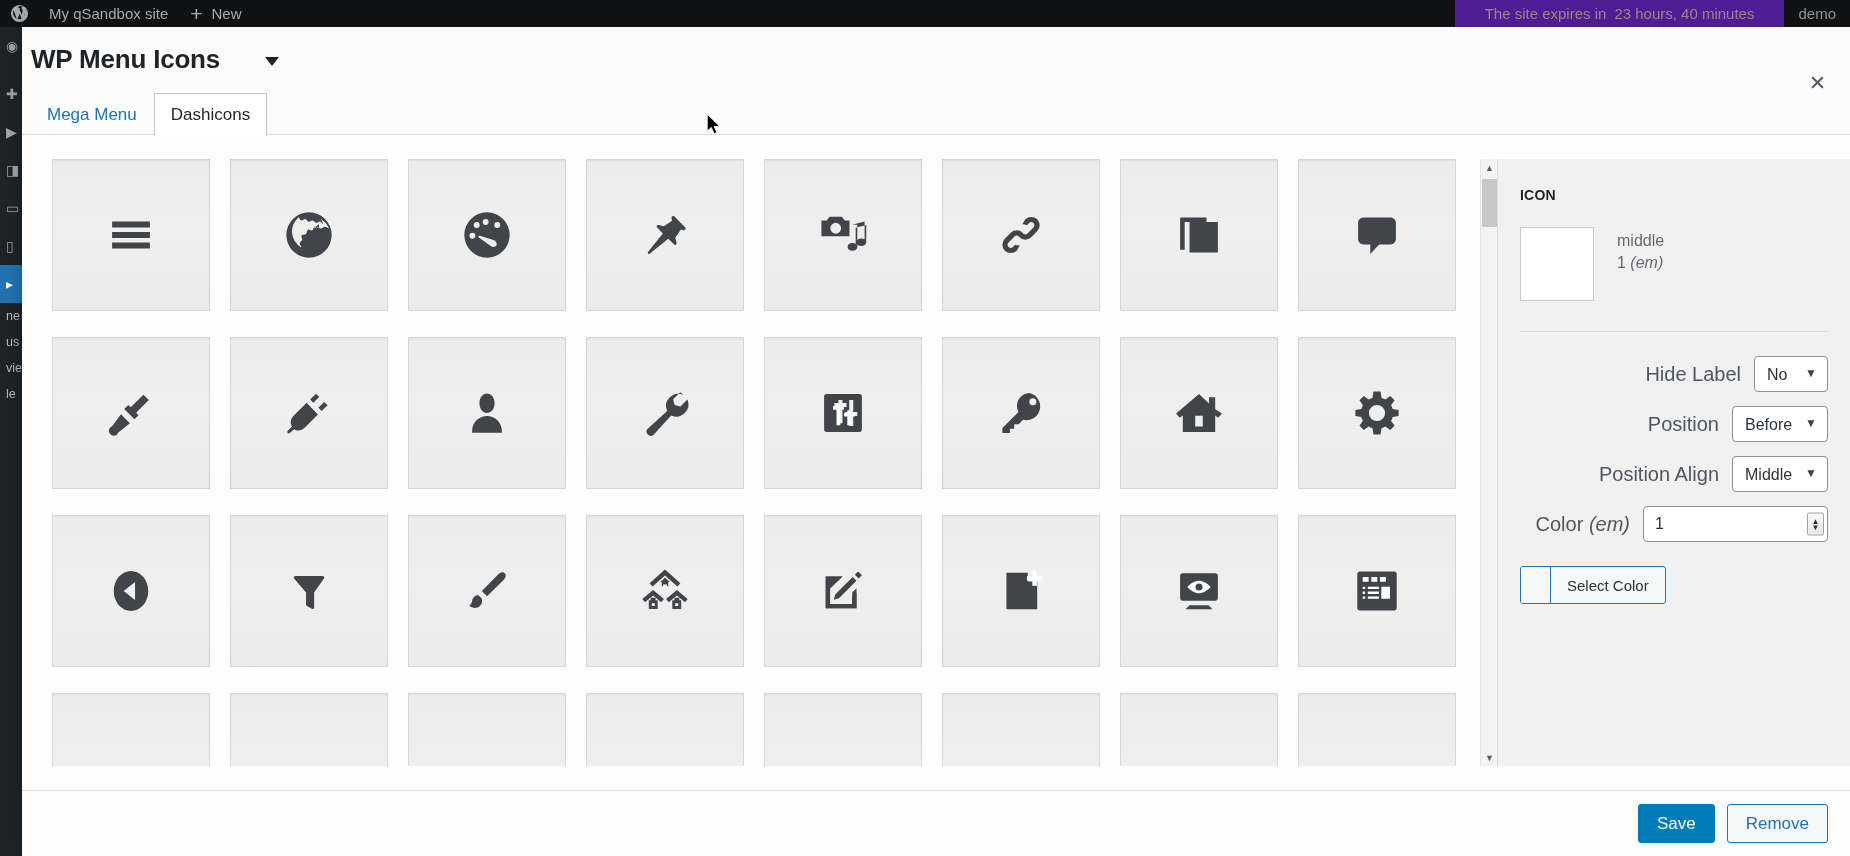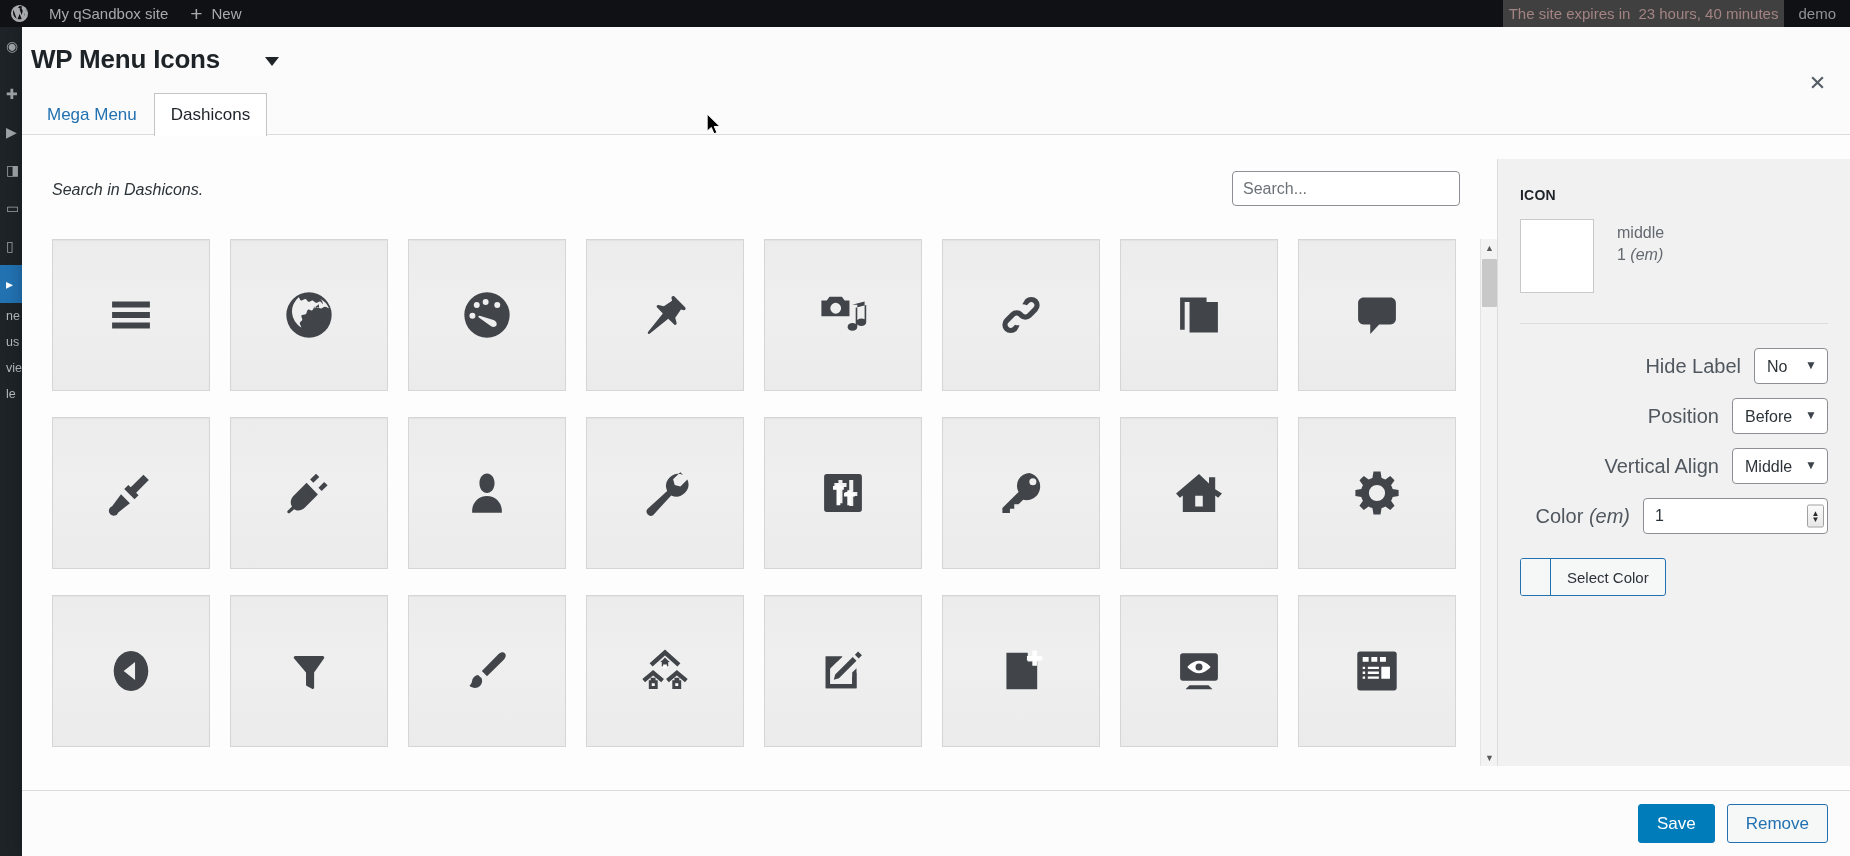--- a/index.html
+++ b/index.html
@@ -39,25 +39,25 @@
   }
   .ab-plus {
     font-size: 21px;
     line-height: 1;
     color: #a7aaad;
     margin-right: 9px;
     font-weight: 300;
   }
   .ab-spacer { flex: 1 1 auto; }
   .ab-expire {
-    background: #404040;
+    background: #4c1d95;
     color: #a38383;
     height: 27px;
     display: flex; align-items: center;
-    padding: 0 6px;
+    padding: 0 30px;
     white-space: nowrap;
   }
   .ab-expire .ab-expire-num { margin-left: 8px; }
   .ab-user {
     padding: 0 14px;
     color: #8f9398;
     display: flex; align-items: center; height: 27px;
   }
 
   
@@ -285,21 +285,21 @@
     background: #f1f1f1;
     border-left: 1px solid #dcdcde;
     position: relative;
     padding: 28px 22px 0 22px;
   }
   .side-label {
     font-size: 14px;
     color: #1d2327;
     letter-spacing: .2px;
     font-weight: 600;
-    margin-bottom: 16px;
+    margin-bottom: 24px;
   }
   .preview-row {
     display: flex;
     align-items: flex-start;
     gap: 23px;
     margin-bottom: 30px;
   }
   .preview-swatch {
     width: 74px; height: 74px;
     background: #fff;
@@ -513,24 +513,20 @@
     </div>
     <div class="tabs">
       <div class="tab">Mega Menu</div>
       <div class="tab active">Dashicons</div>
     </div>
   </div>
 
   <div class="modal-body">
 
     <div class="icons-pane">
-      <div class="pane-topbar">
-        <div class="pane-hint">Search in Dashicons.</div>
-        <input class="search-box" type="text" placeholder="Search..." style="">
-      </div>
 
       <div class="grid-wrap">
         <div class="icon-grid">
 
           <div class="icon-cell">
             <svg width="54" height="54" viewBox="0 0 20 20">
                 <path d="M3 5h14v2.2H3zm0 3.9h14v2.2H3zm0 3.9h14V15H3z"></path>
               </svg>
           </div>
           <div class="icon-cell">
@@ -706,21 +702,21 @@
         <span class="field-label">Position</span>
         <span class="select-wrap">
           <select class="wp-select">
             <option>Before</option>
           </select>
           <span class="chev">▼</span>
         </span>
       </div>
 
       <div class="field-row">
-        <span class="field-label">Vertical Align</span>
+        <span class="field-label">Position Align</span>
         <span class="select-wrap">
           <select class="wp-select">
             <option>Middle</option>
           </select>
           <span class="chev">▼</span>
         </span>
       </div>
 
       <div class="field-row">
         <span class="field-label">

